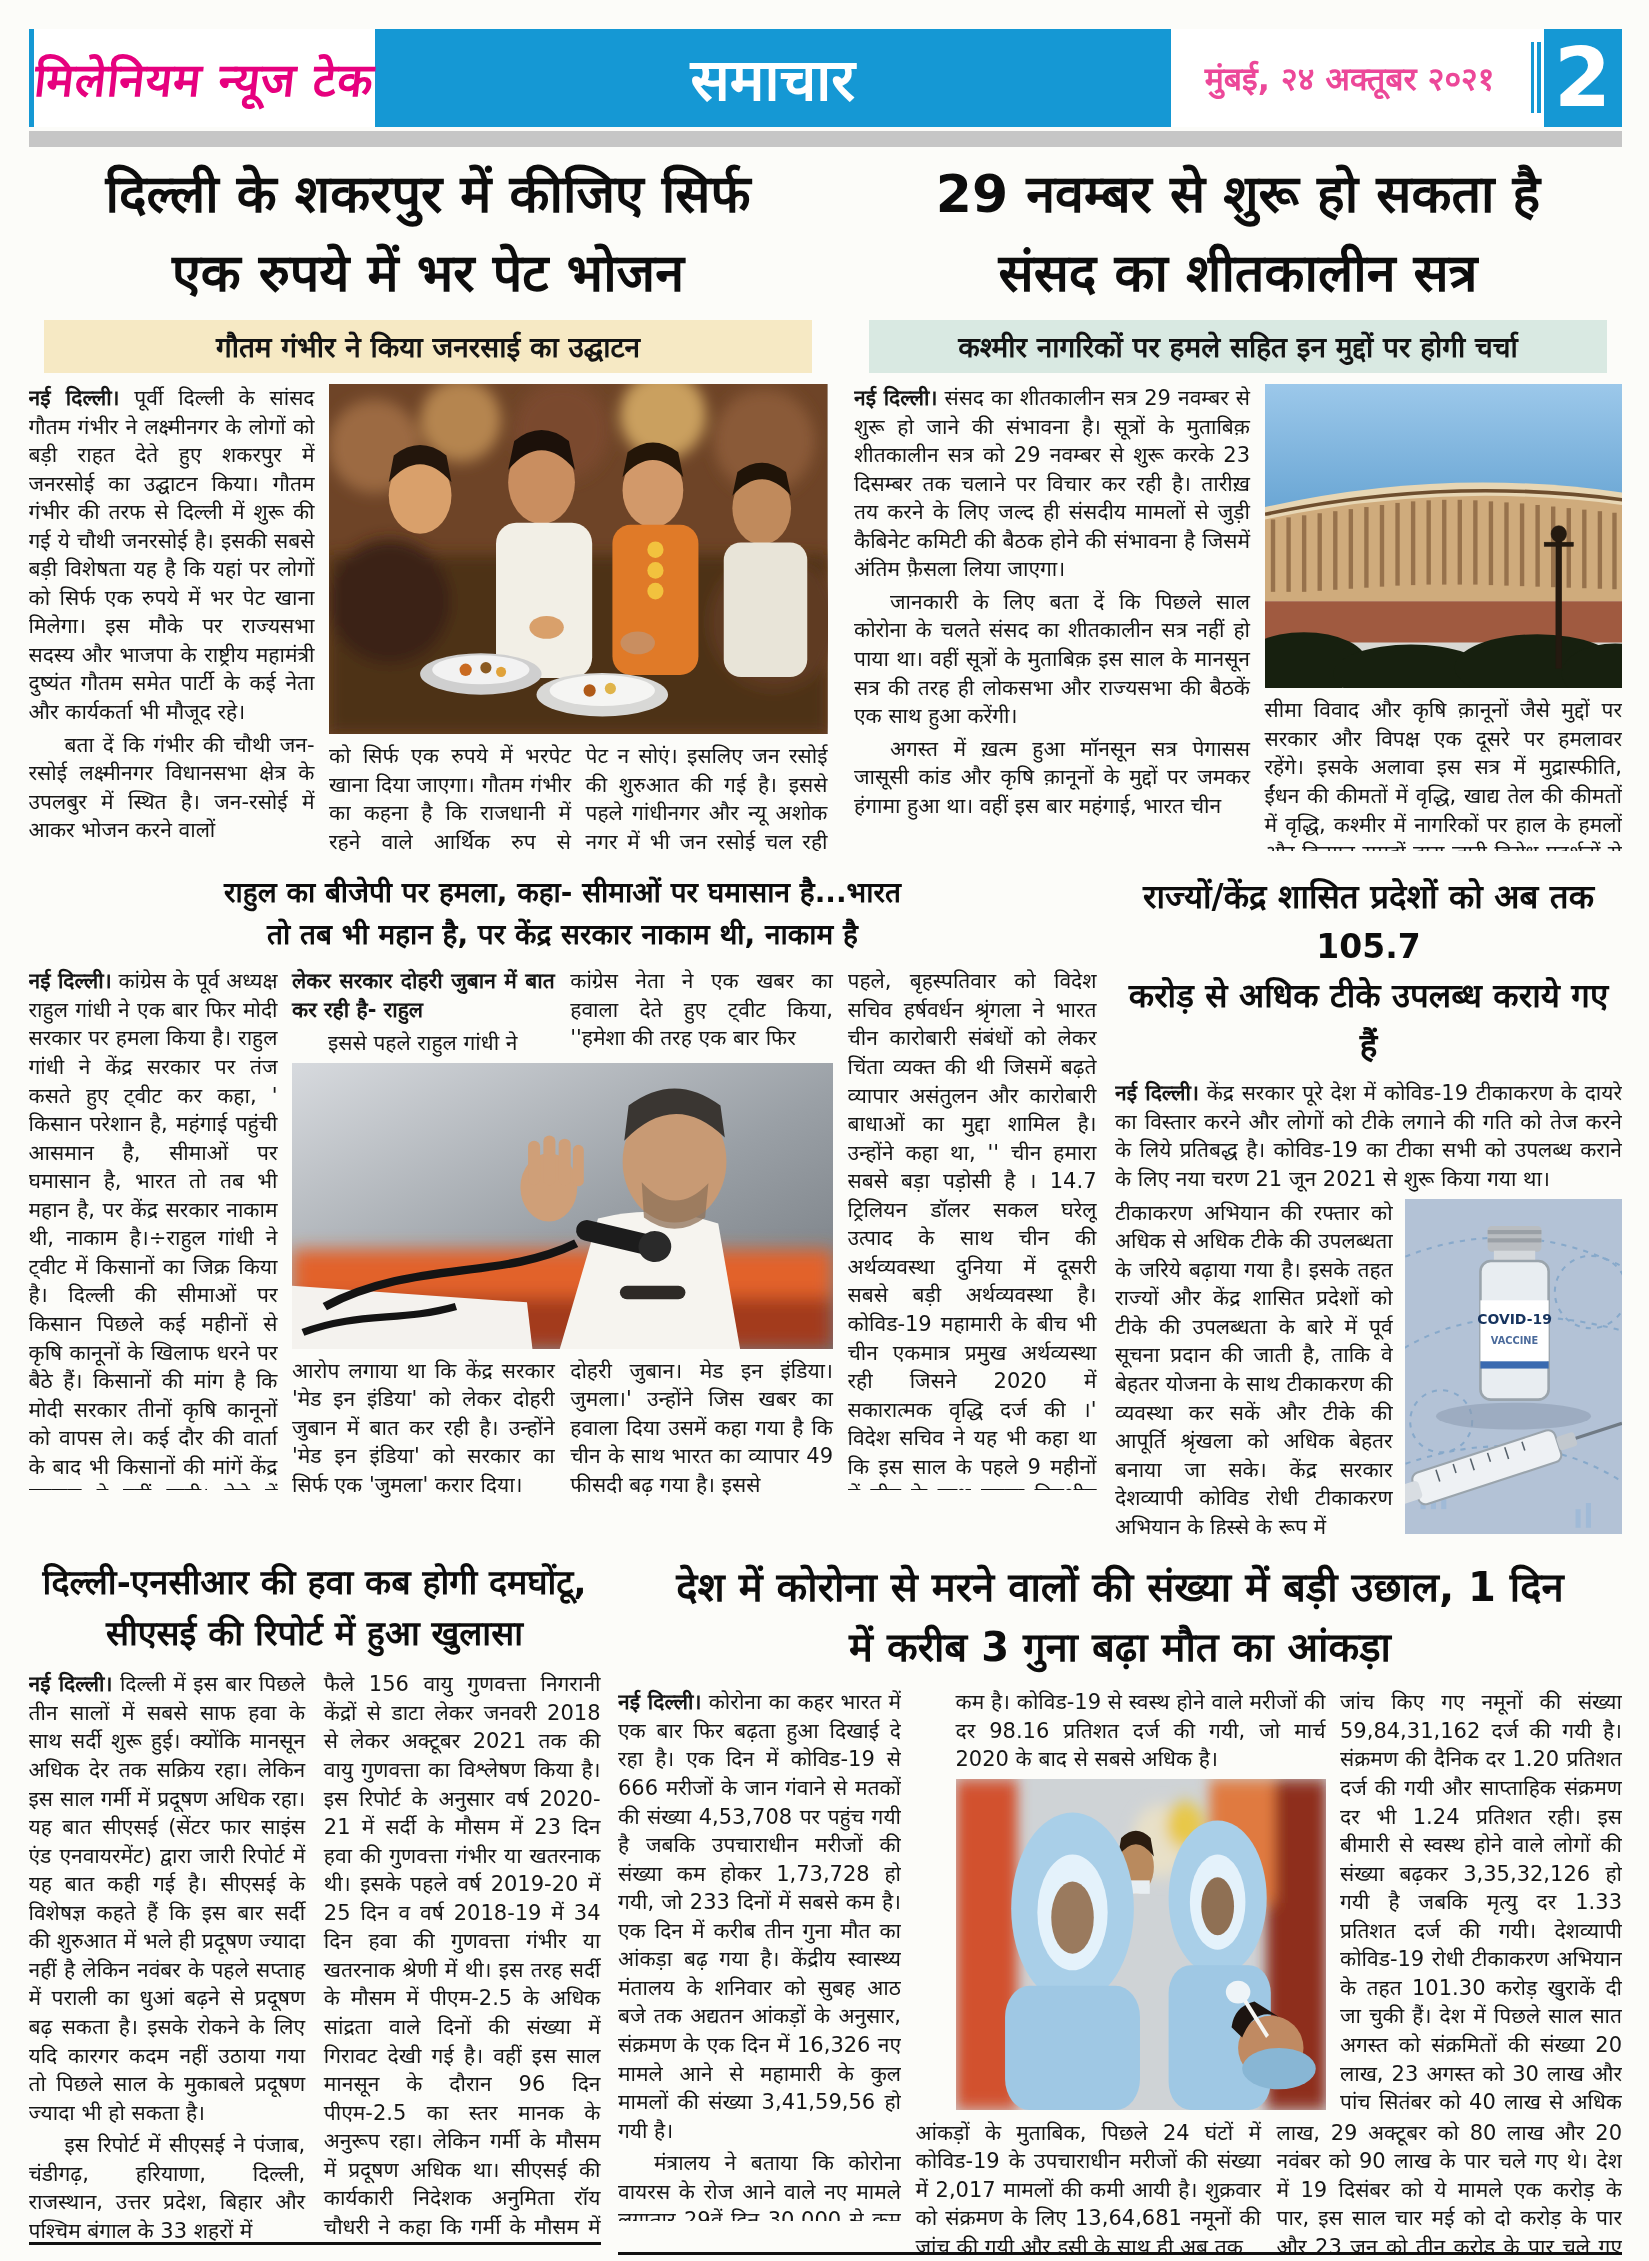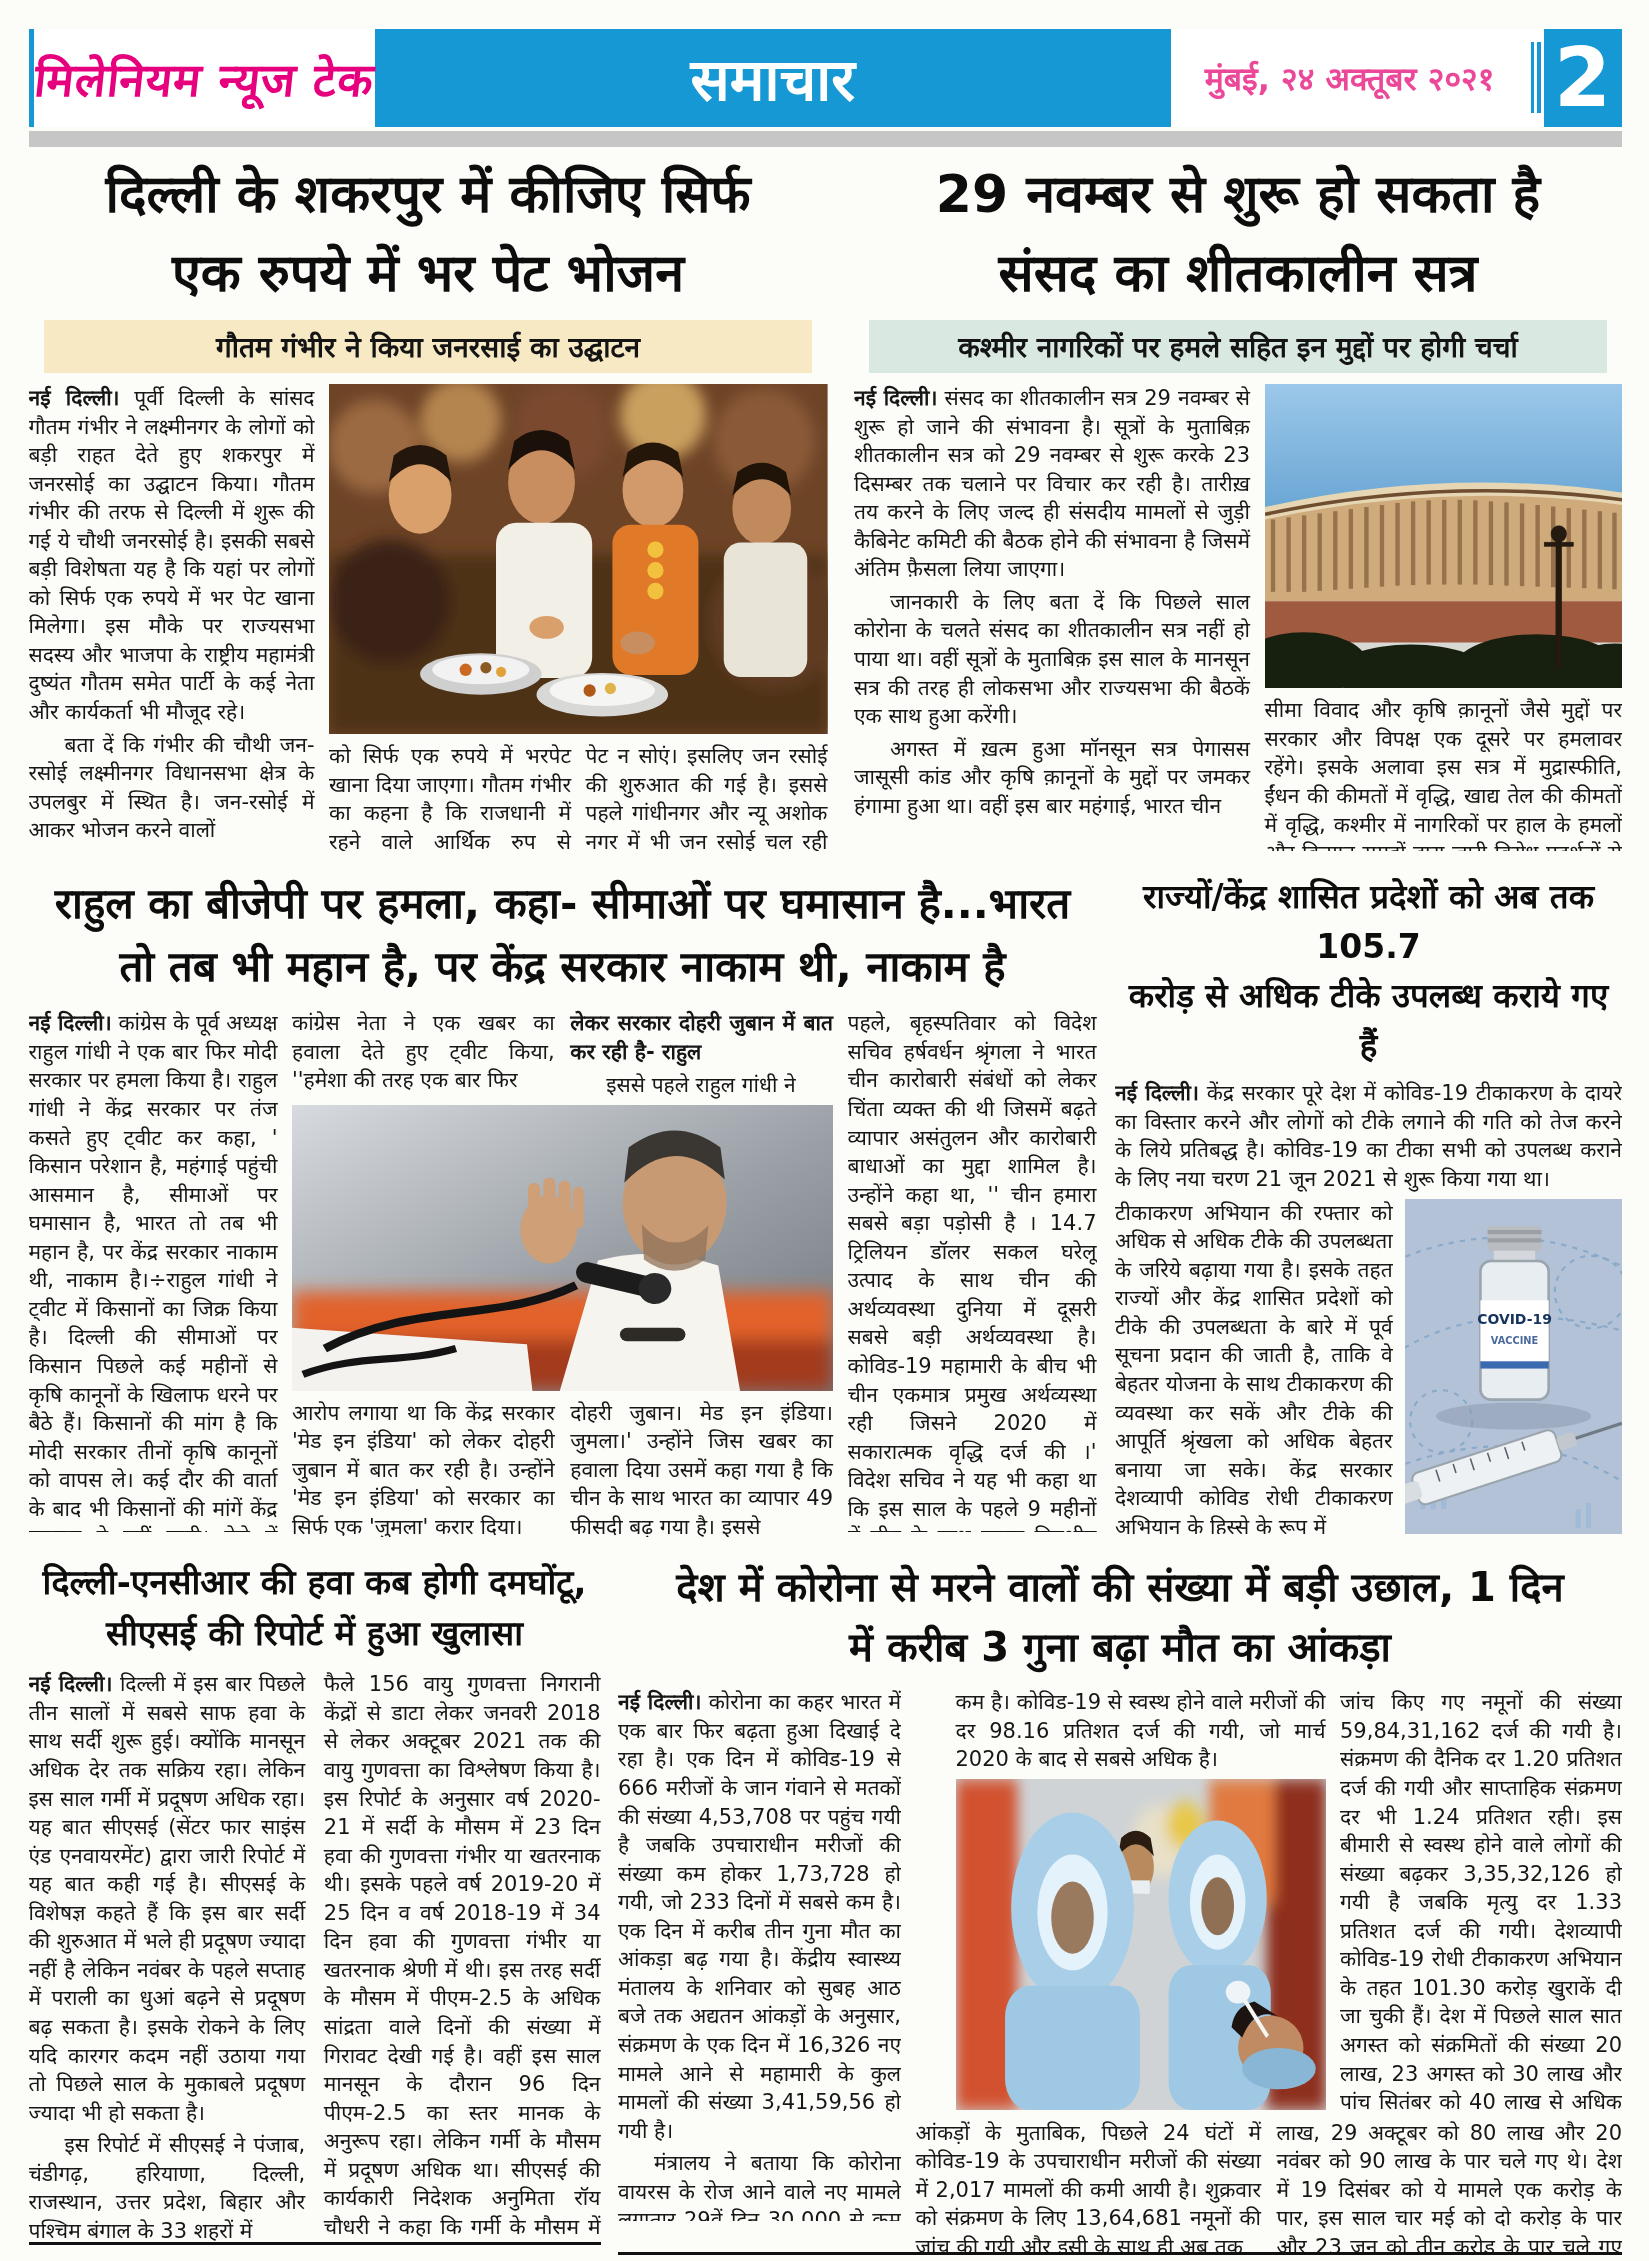--- a/index.html
+++ b/index.html
@@ -51,21 +51,21 @@
 
   
   #a2 { left:854px; top:155px; width:768px; height:696px; }
   #a2 .col1 { width:396px; flex:none; }
   #a2 .right { flex:1; }
   #a2 .photo { height:304px; }
   #a2 .below { margin-top:8.3px; }
 
   
   #a3 { left:28.5px; top:872px; width:1068px; height:665px; }
-  #a3 .h1 { font-size:42px; line-height:1.5; }
+  #a3 .h1 { font-size:28px; line-height:1.5; }
   #a3 .col { width:249px; flex:none; height:523px; overflow:hidden; }
   #a3 .mid { flex:1; }
   #a3 .midtop { display:flex; gap:15.5px; }
   #a3 .midtop .bt { flex:1; }
   #a3 .boldlede { font-weight:800; }
   #a3 .photo { height:286px; margin-top:6.2px; }
   #a3 .midbot { display:flex; gap:15.5px; margin-top:7.2px; }
   #a3 .midbot .bt { flex:1; }
 
   
@@ -259,25 +259,25 @@
     <span class="line">तो तब भी महान है, पर केंद्र सरकार नाकाम थी, नाकाम है</span>
   </h1>
   <div class="body-row">
     <div class="col bt">
       <span class="lead">नई दिल्ली।</span>
       <span>कांग्रेस के पूर्व अध्यक्ष राहुल गांधी ने एक बार फिर मोदी सरकार पर हमला किया है। राहुल गांधी ने केंद्र सरकार पर तंज कसते हुए ट्वीट कर कहा, ' किसान परेशान है, महंगाई पहुंची आसमान है, सीमाओं पर घमासान है, भारत तो तब भी महान है, पर केंद्र सरकार नाकाम थी, नाकाम है।÷राहुल गांधी ने ट्वीट में किसानों का जिक्र किया है। दिल्ली की सीमाओं पर किसान पिछले कई महीनों से कृषि कानूनों के खिलाफ धरने पर बैठे हैं। किसानों की मांग है कि मोदी सरकार तीनों कृषि कानूनों को वापस ले। कई दौर की वार्ता के बाद भी किसानों की मांगें केंद्र सरकार ने नहीं मानी। ऐसे में किसानों का विरोध प्रदर्शन जारी है।</span>
       
     </div>
     <div class="mid">
       <div class="midtop">
-        <div class="bt">कांग्रेस नेता ने एक खबर का हवाला देते हुए ट्वीट किया, ''हमेशा की तरह एक बार फिर</div>
         <div class="bt">
           <div class="boldlede">लेकर सरकार दोहरी जुबान में बात कर रही है- राहुल</div>
           <div class="p2">इससे पहले राहुल गांधी ने</div>
         </div>
+        <div class="bt">कांग्रेस नेता ने एक खबर का हवाला देते हुए ट्वीट किया, ''हमेशा की तरह एक बार फिर</div>
       </div>
       <div class="photo">
         <svg viewBox="0 0 990 552" preserveAspectRatio="none" aria-hidden="true">
           <defs>
             <linearGradient id="bg3" x1="0" y1="0" x2="1" y2="1">
               <stop offset="0" stop-color="#d7dade"></stop>
                 <stop offset="0.55" stop-color="#9aa0a6"></stop>
                 <stop offset="1" stop-color="#72787e"></stop>
             </linearGradient>
             <filter id="bl3" x="-20%" y="-20%" width="140%" height="140%">

